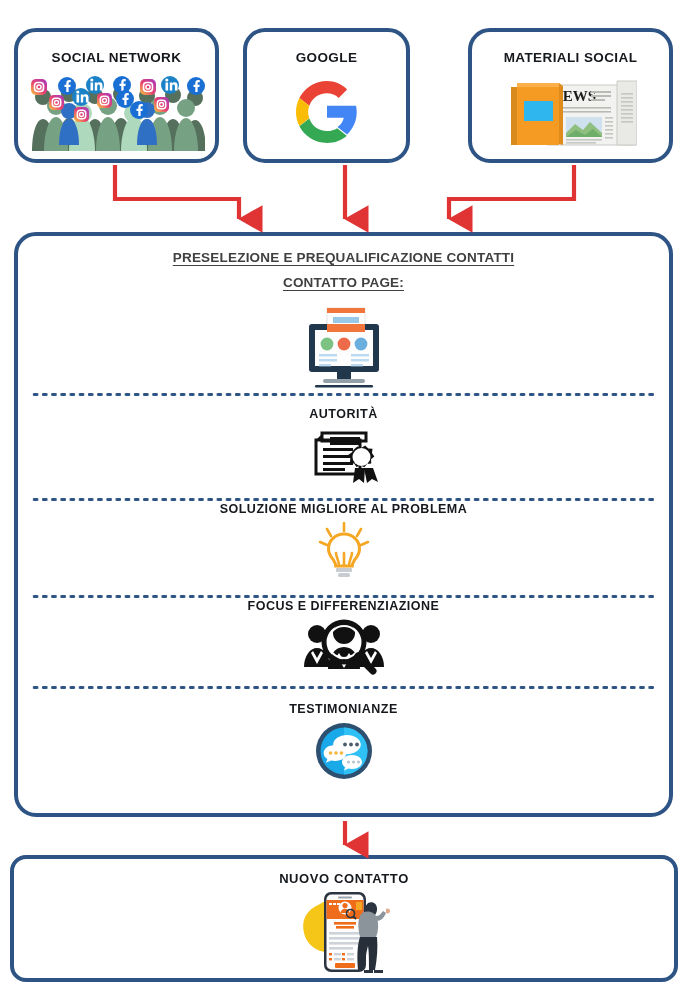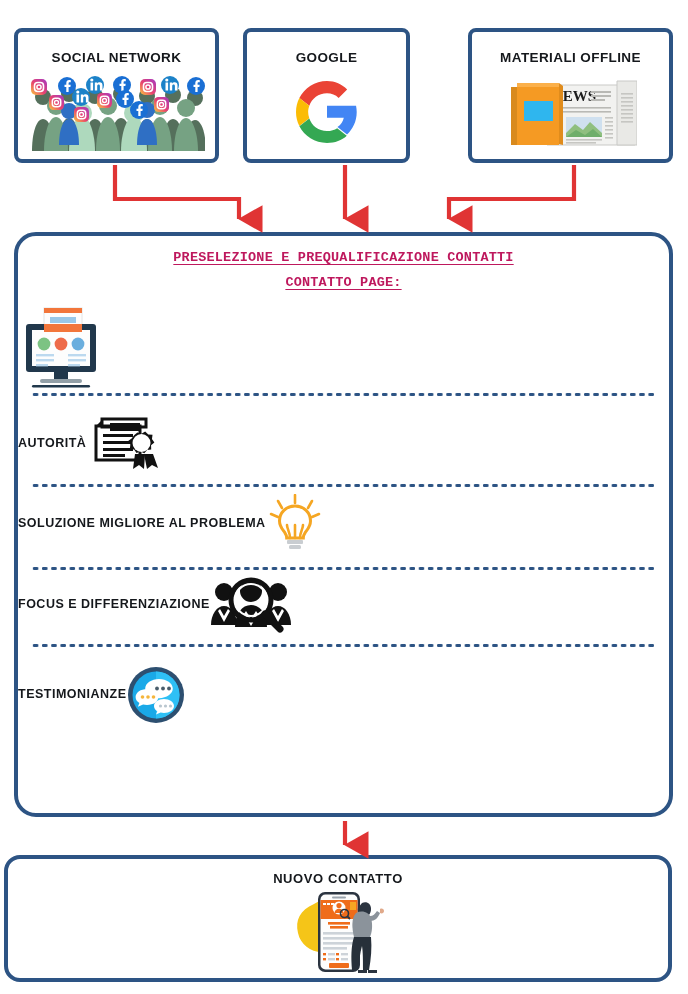--- a/index.html
+++ b/index.html
@@ -19,21 +19,21 @@
     position: absolute;
     inset: 0;
   }
 
   
   .card {
     position: absolute;
     box-sizing: border-box;
     background: #ffffff;
     border: 4px solid #2d5484;
-    border-radius: 8px;
+    border-radius: 22px;
   }
 
   
   .source-card {
     top: 28px;
     height: 135px;
     display: flex;
     flex-direction: column;
     align-items: center;
   }
@@ -67,32 +67,32 @@
     border-radius: 22px;
     display: flex;
     flex-direction: column;
     align-items: center;
     padding-top: 12px;
   }
 
   .main-heading {
     font-size: 13.5px;
     font-weight: bold;
-    color: #be185d;
+    color: #404040;
     text-decoration: underline;
     text-underline-offset: 2.5px;
     letter-spacing: 0.2px;
     text-align: left;
     line-height: 1.55;
-    font-family: Liberation Mono, monospace;
   }
 
   .section {
     width: 100%;
     display: flex;
+    flex-direction: column;
     align-items: center;
   }
   .section-label {
     font-size: 12.5px;
     font-weight: bold;
     letter-spacing: 0.5px;
     color: #15181c;
     text-align: center;
   }
 
@@ -101,21 +101,21 @@
     height: 5px;
     margin: 0 auto;
     background-image: radial-gradient(#2d5484 45%, rgba(0,0,0,0) 46%);
     background-size: 9.2px 5px;
     background-repeat: repeat-x;
     background-position: left center;
   }
 
   
   #card-bottom {
-    left: 4px;
+    left: 10px;
     top: 855px;
     width: 668px;
     height: 127px;
     border-radius: 16px;
     display: flex;
     flex-direction: column;
     align-items: center;
     padding-top: 12px;
   }
   .bottom-title {
@@ -302,21 +302,21 @@
       <svg width="62" height="62" viewBox="0 0 48 48" aria-hidden="true">
         <path fill="#EA4335" d="M24 9.5c3.5 0 6.6 1.2 9 3.6l6.6-6.6C35.6 2.6 30.2 0 24 0 14.6 0 6.5 5.4 2.6 13.2l7.7 6c1.9-5.6 7.1-9.7 13.7-9.7z"></path>
         <path fill="#FBBC05" d="M10.3 19.2 2.6 13.2C.9 16.4 0 20.1 0 24s.9 7.6 2.6 10.8l7.7-6C9.7 27 9.4 25.5 9.4 24s.3-3 .9-4.8z"></path>
         <path fill="#34A853" d="M24 48c6.2 0 11.5-2 15.3-5.6l-7.4-5.8c-2.1 1.4-4.7 2.2-7.9 2.2-6.6 0-11.8-4.1-13.7-9.7l-7.7 6C6.5 42.6 14.6 48 24 48z"></path>
         <path fill="#4285F4" d="M47 24c0-1.6-.2-3.3-.5-4.9H24v9.3h13c-.6 3-2.3 5.5-4.9 7.2l7.4 5.8C43.9 37.3 47 31.4 47 24z"></path>
       </svg>
     </div>
   </div>
 
   <div class="card source-card" id="card-offline">
-    <div class="source-title">MATERIALI OFFLINE</div>
+    <div class="source-title">MATERIALI SOCIAL</div>
     <div class="source-art">
       <svg width="132" height="74" viewBox="0 0 132 74" aria-hidden="true">
 
         <g>
           <path d="M42 10h88v60H42z" fill="#f2f2f0" stroke="#c9c9c6" stroke-width="1"></path>
           <path d="M112 6h20v64h-20z" fill="#e9e9e6" stroke="#c9c9c6" stroke-width="1"></path>
           <text x="47" y="26" font-family="'Liberation Serif',serif" font-size="15" font-weight="bold" fill="#1d1d1d">NEWS</text>
           <g fill="#b9b9b5">
             <rect x="86" y="16" width="20" height="2"></rect>
               <rect x="86" y="20" width="20" height="2"></rect>

